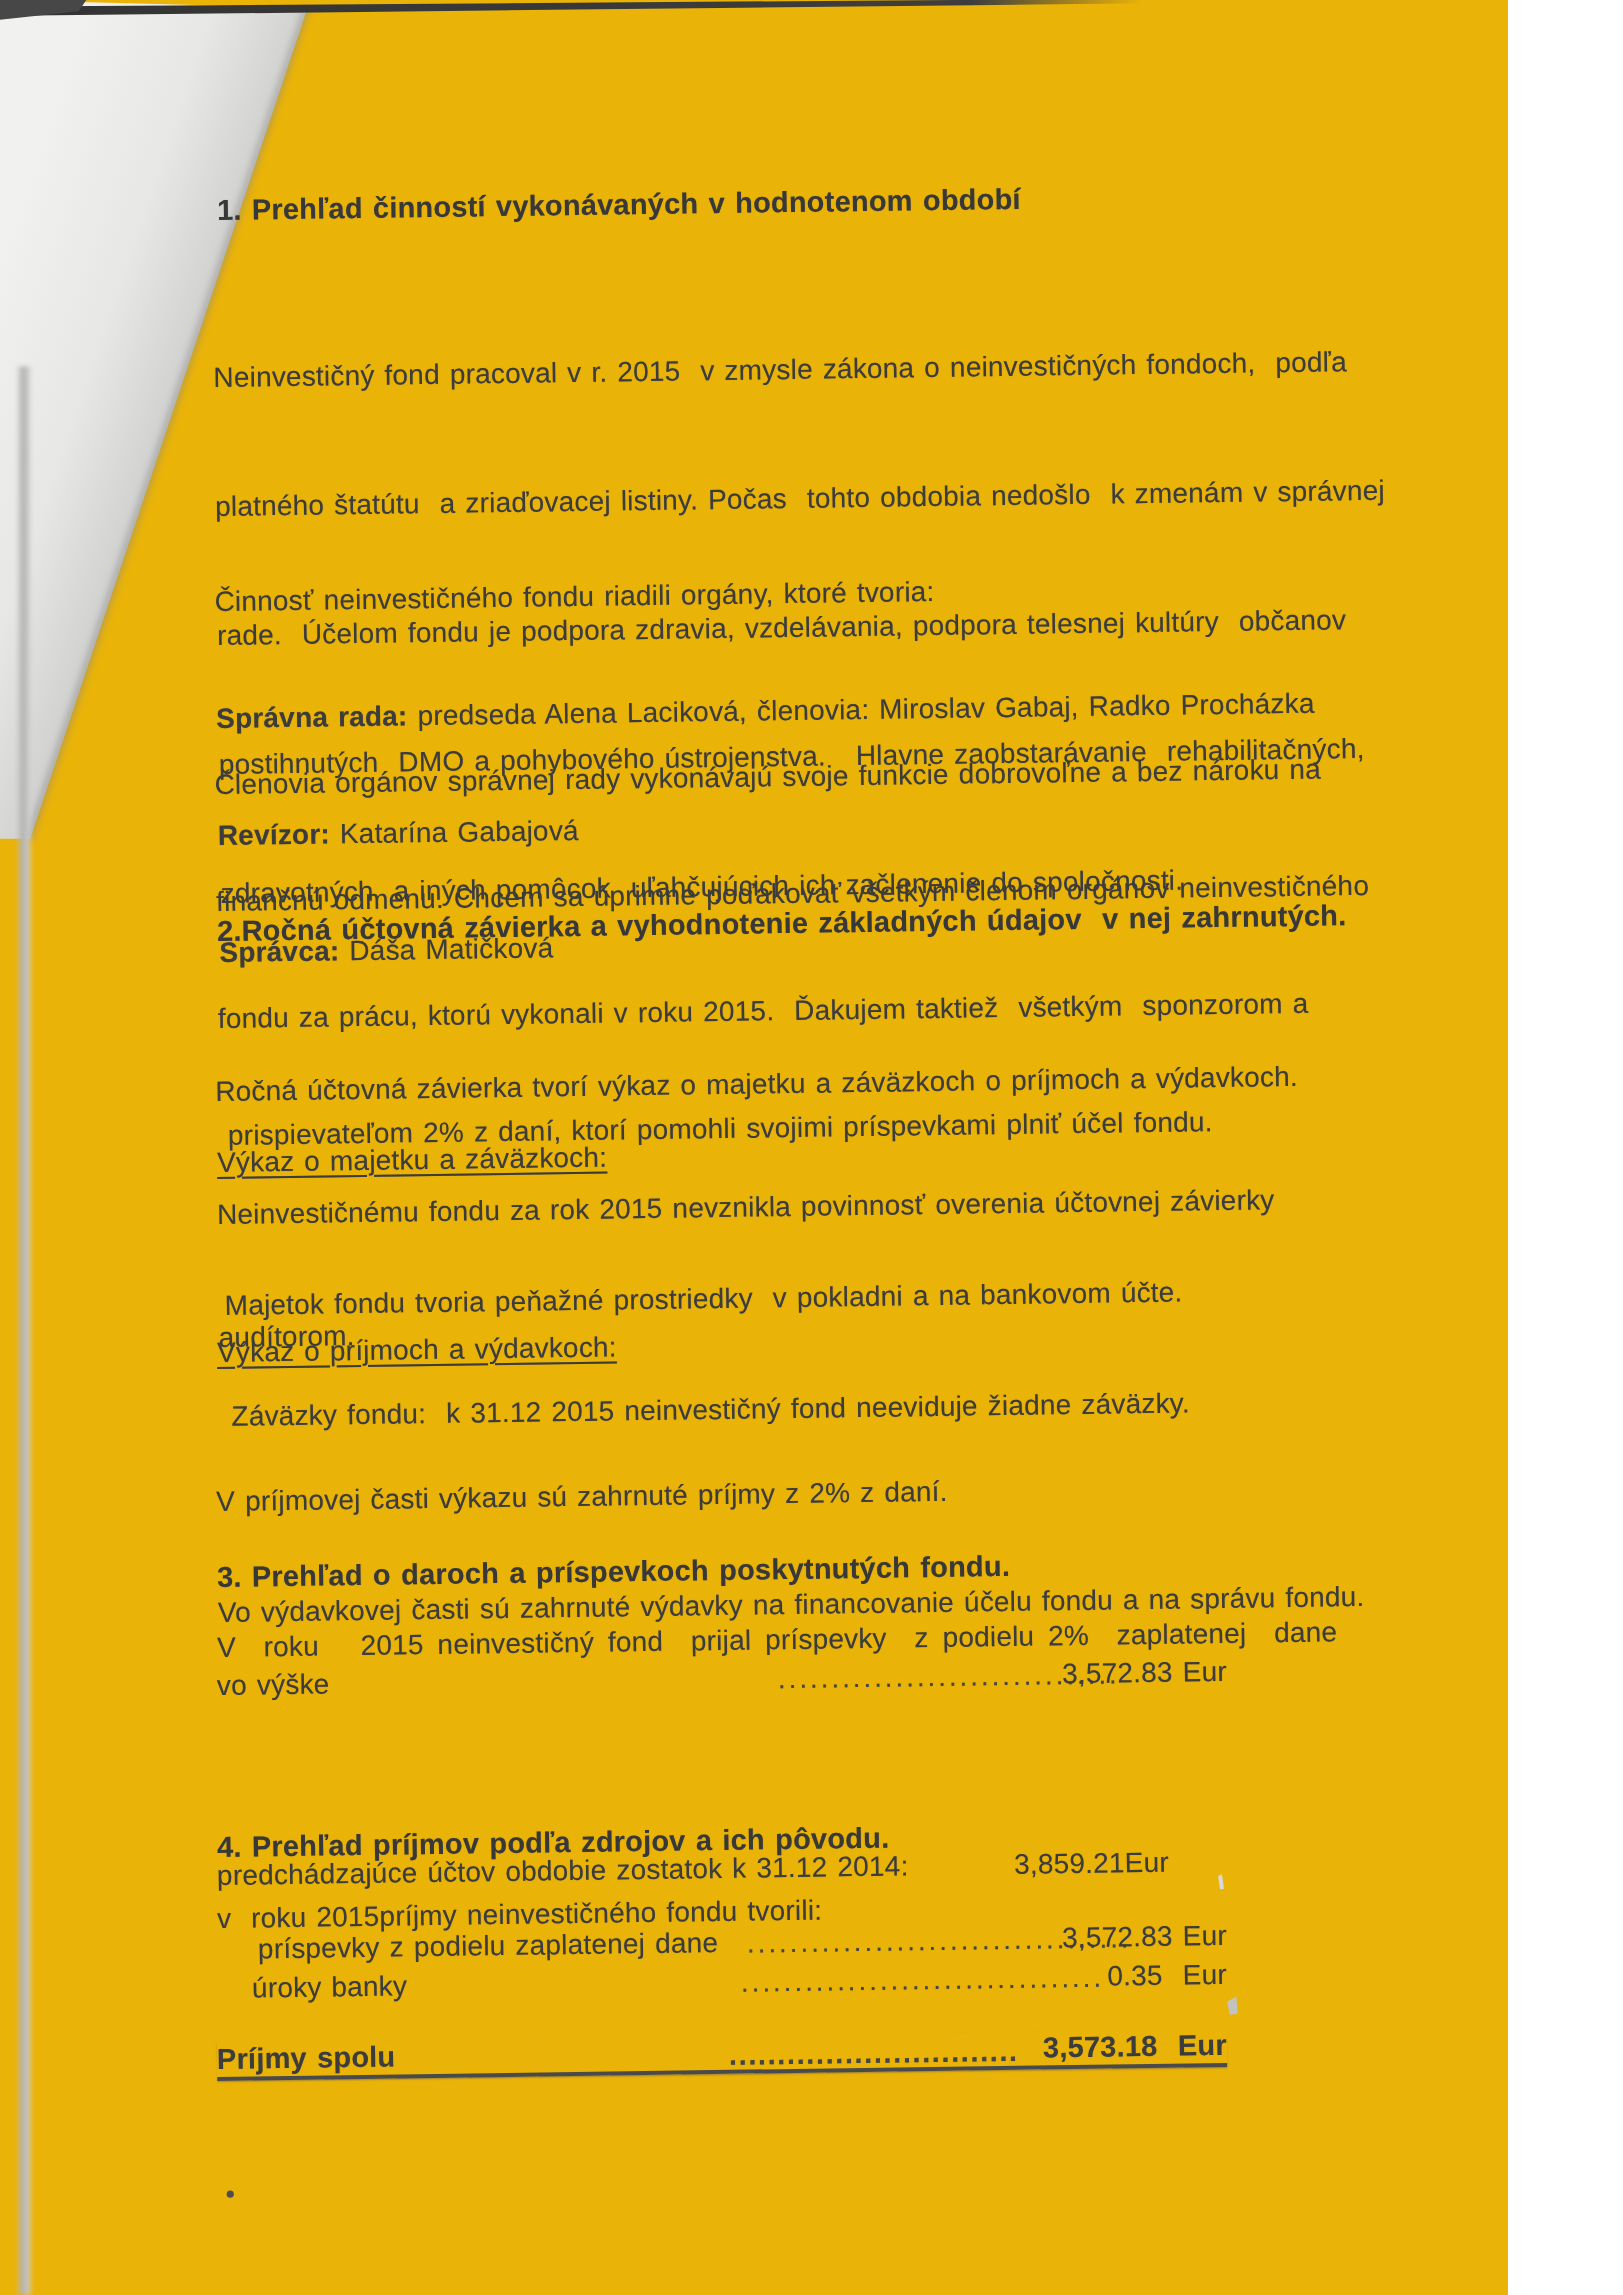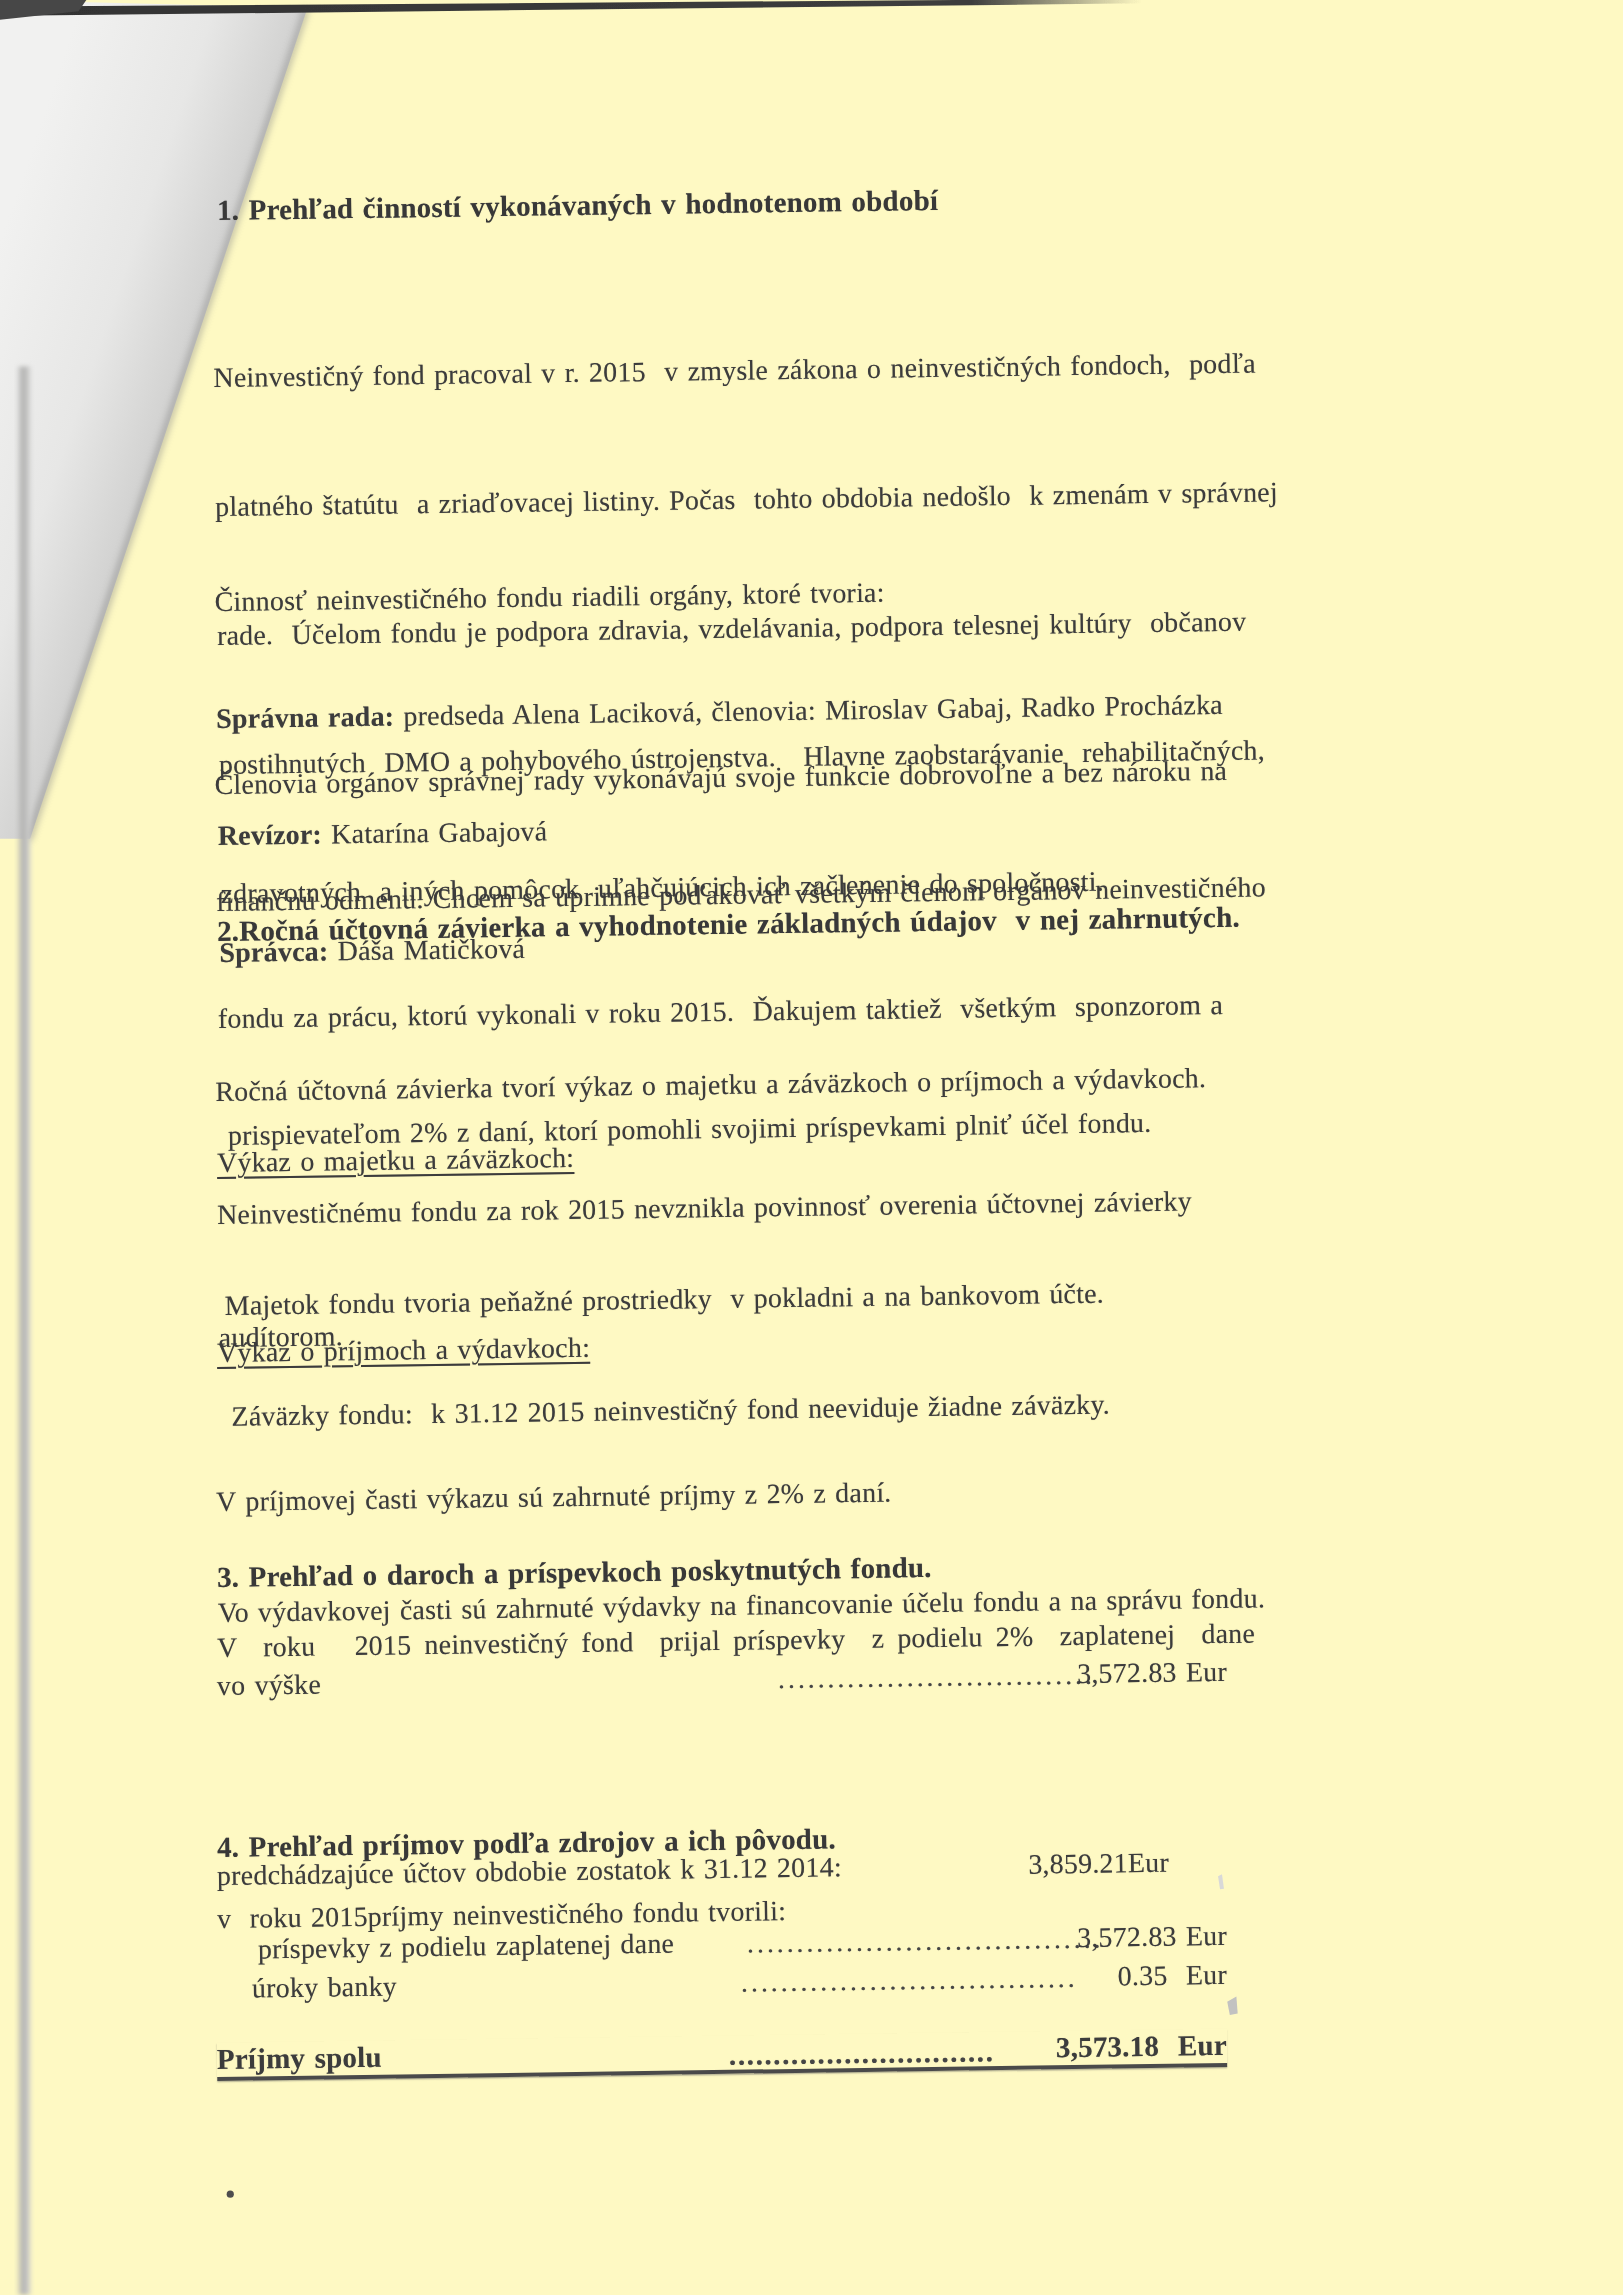--- a/index.html
+++ b/index.html
@@ -1,19 +1,19 @@
 <!DOCTYPE html>
 <html style="font-size:10.5px"><head>
 <meta charset="utf-8">
 <style>
   html,body{margin:0;padding:0;background:#ffffff;}
   .canvas{
-    position:relative;width:1623px;height:2295px;overflow:hidden;
-    background:#fef9c3;
-    font-family:Liberation Serif, serif;
+    position:relative;width:1508px;height:2295px;overflow:hidden;
+    background:#eab308;
+    font-family:Liberation Sans, sans-serif;
     color:#3c3c3c;
   }
   .bgsvg{position:absolute;left:0;top:0;width:1623px;height:2295px;}
   .block{
     position:absolute;left:217px;white-space:pre;
     font-size:28px;line-height:39px;letter-spacing:0.2px;word-spacing:2px;
     text-shadow:0 0 0.8px rgba(64,64,64,.45);
     transform:rotate(-0.8deg);transform-origin:0 50%;
   }
   .line{display:block;white-space:pre;}

